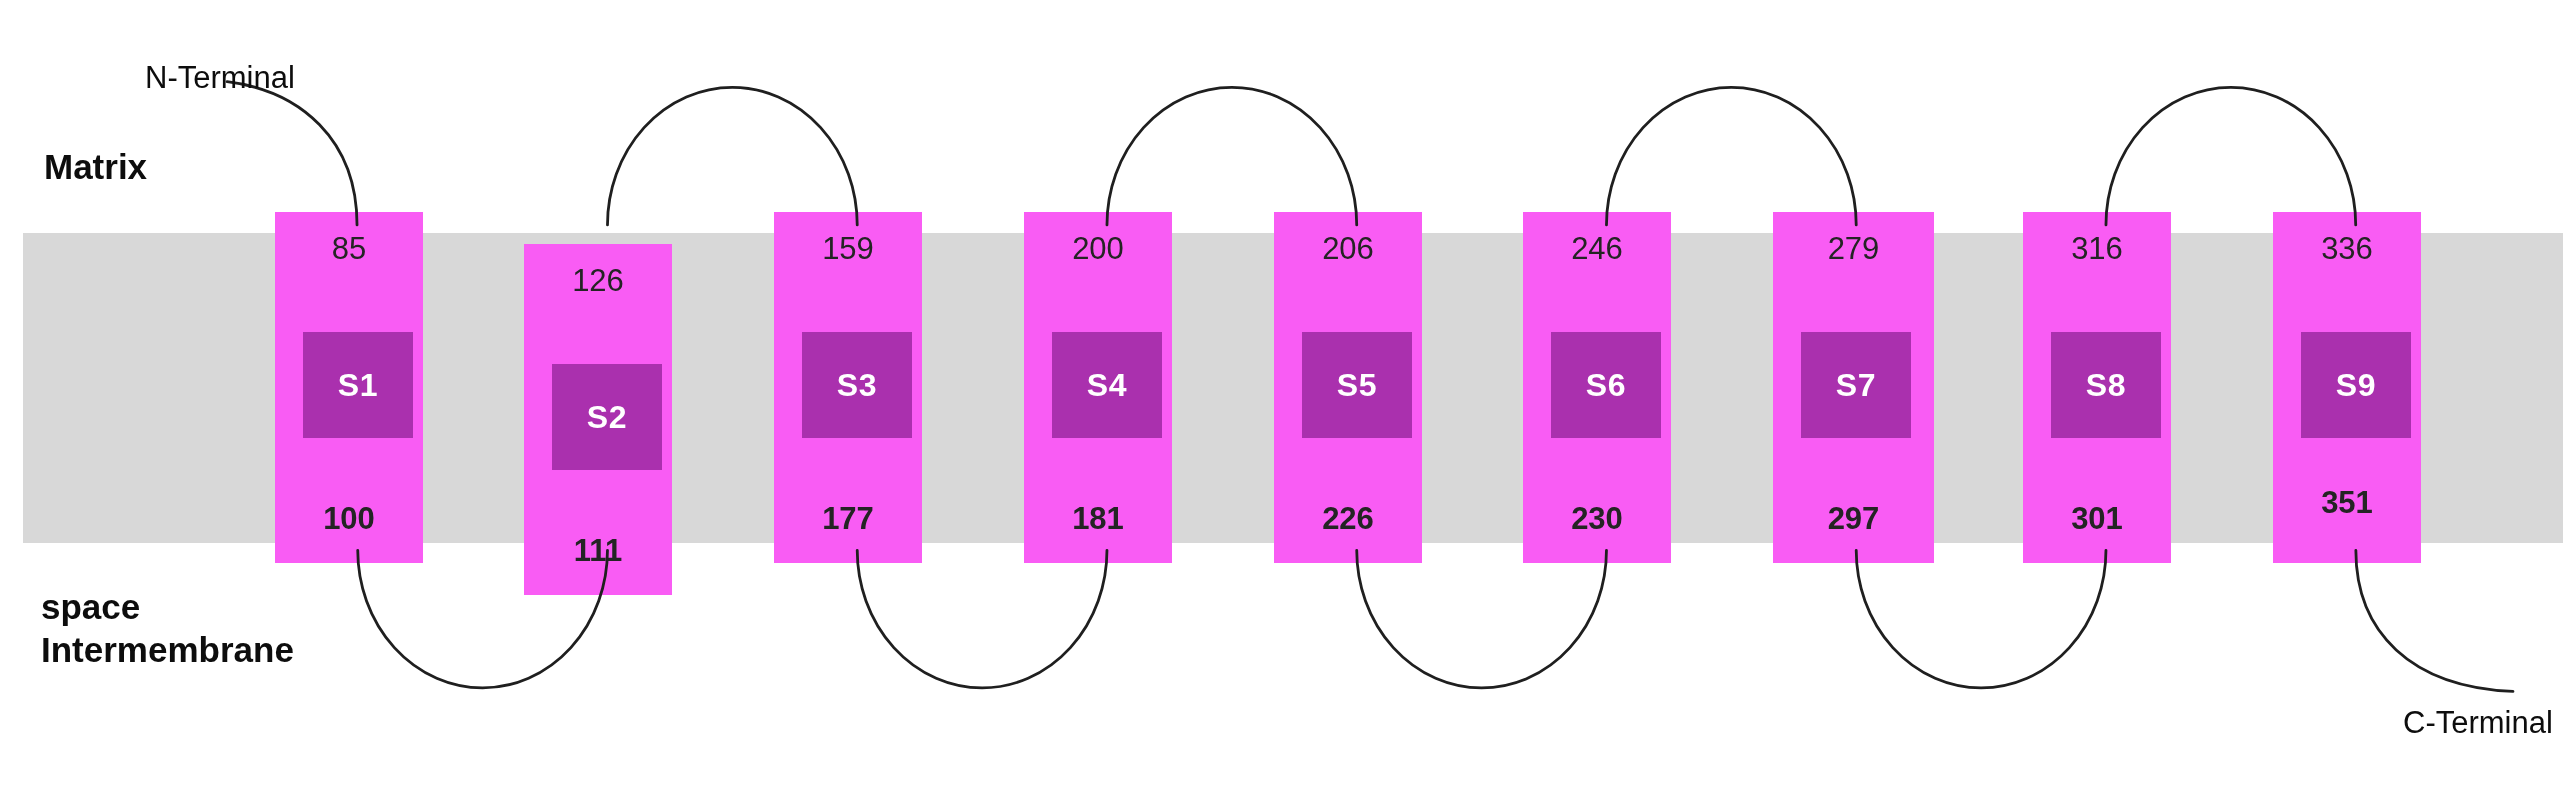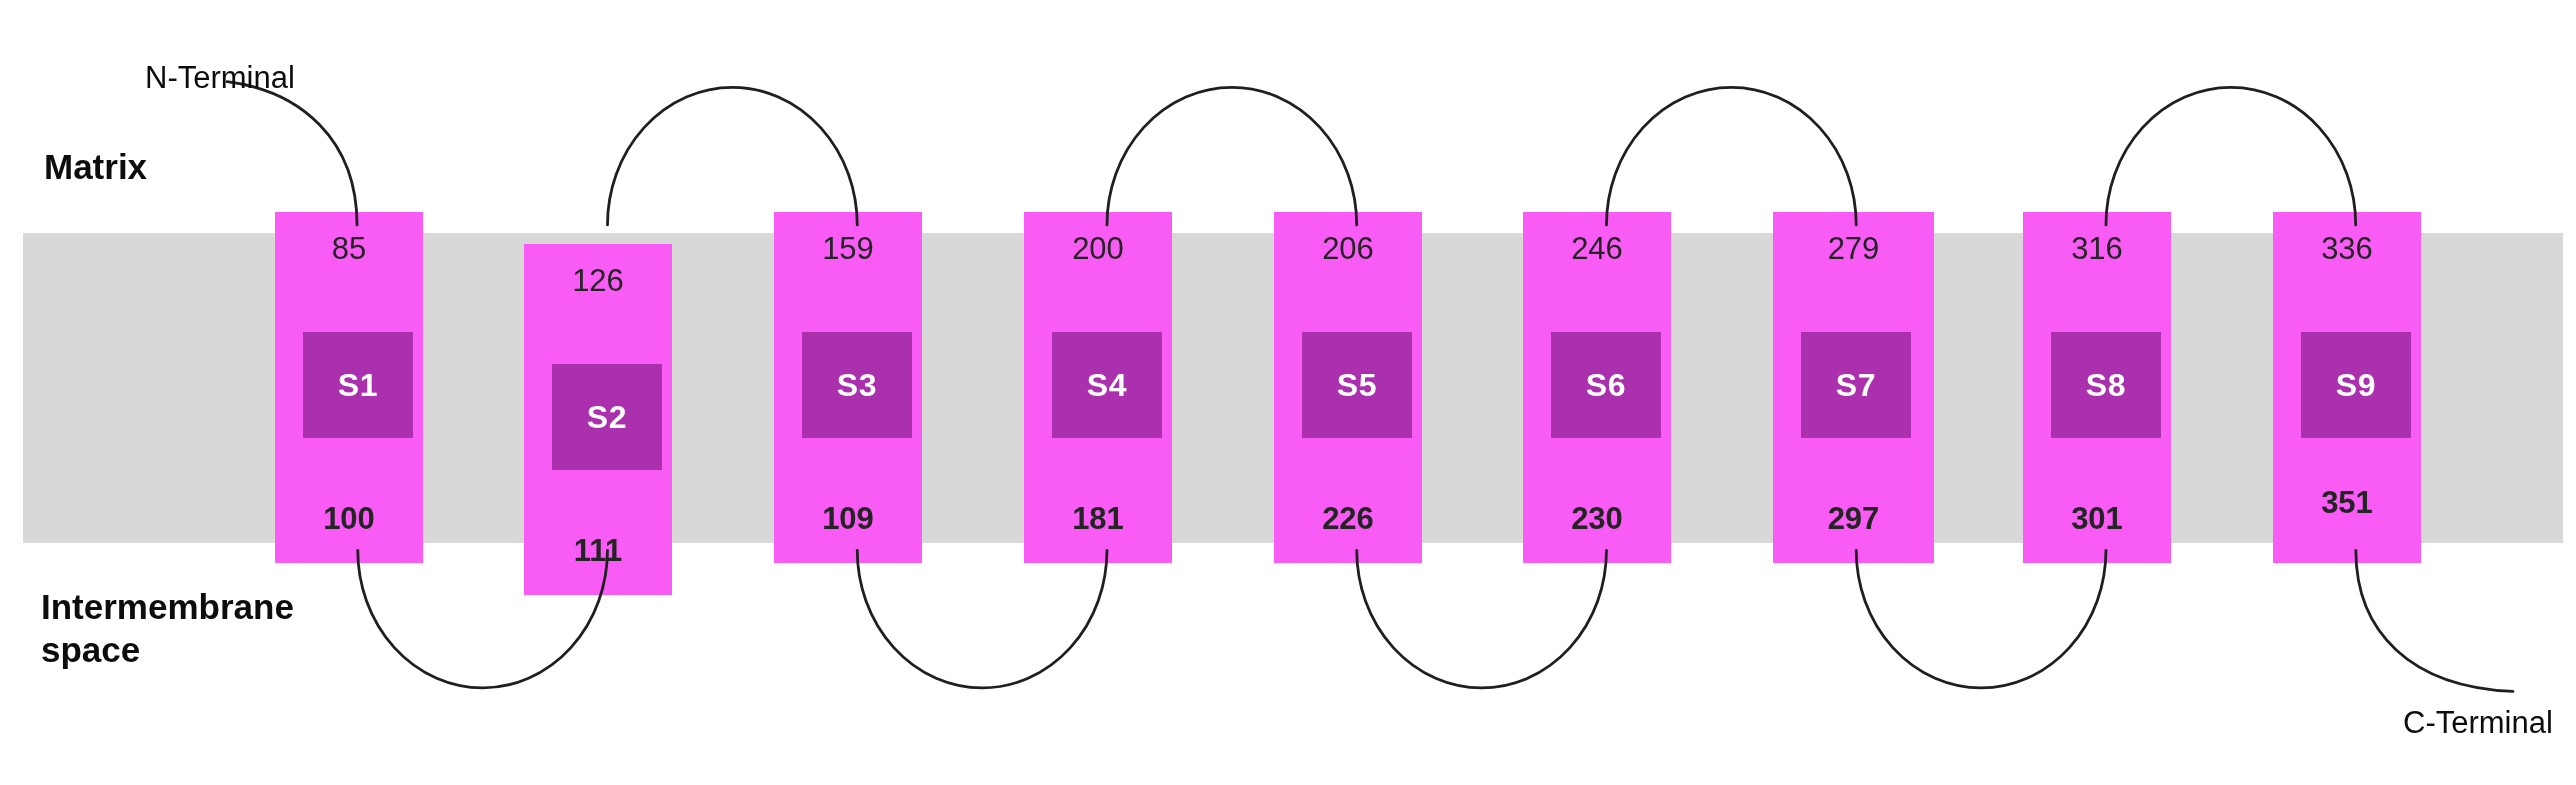--- a/index.html
+++ b/index.html
@@ -68,21 +68,21 @@
         <div class="core">
           <span class="core-label">S2</span>
         </div>
         <div class="residue bottom">111</div>
       </div>
       <div class="segment" style="left: 774px;">
         <div class="residue top">159</div>
         <div class="core">
           <span class="core-label">S3</span>
         </div>
-        <div class="residue bottom">109</div>
+        <div class="residue bottom">177</div>
       </div>
       <div class="segment" style="left: 1024px;">
         <div class="residue top">200</div>
         <div class="core">
           <span class="core-label">S4</span>
         </div>
         <div class="residue bottom">181</div>
       </div>
       <div class="segment" style="left: 1274px;">
         <div class="residue top">206</div>
@@ -134,20 +134,20 @@
       </g>
     <path id="n-curve" d="M 325 117 C 430 130 511 200 511 322" stroke="#1F1F1F" stroke-width="4"></path>
     <path id="c-curve" d="M 3373 788 C 3373 905 3452 984 3598 990" stroke="#1F1F1F" stroke-width="4"></path>
   </svg>
 
   <div class="lbl reg" id="n-terminal-label">N-Terminal</div>
 
   <div class="lbl bold" id="matrix-label">Matrix</div>
 
   <div class="lbl bold" id="ims-label">
+    <div>space</div>
     <div>Intermembrane</div>
-    <div>space</div>
   </div>
 
   <div class="lbl reg" id="c-terminal-label">C-Terminal</div>
 
 </div>
 
 
 </body></html>

